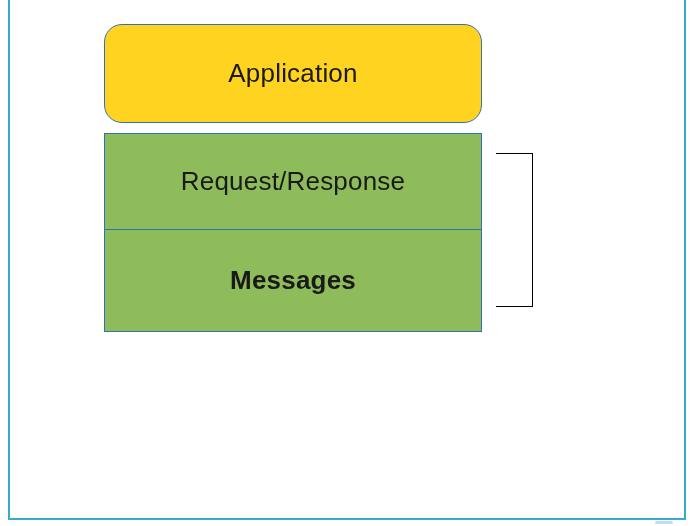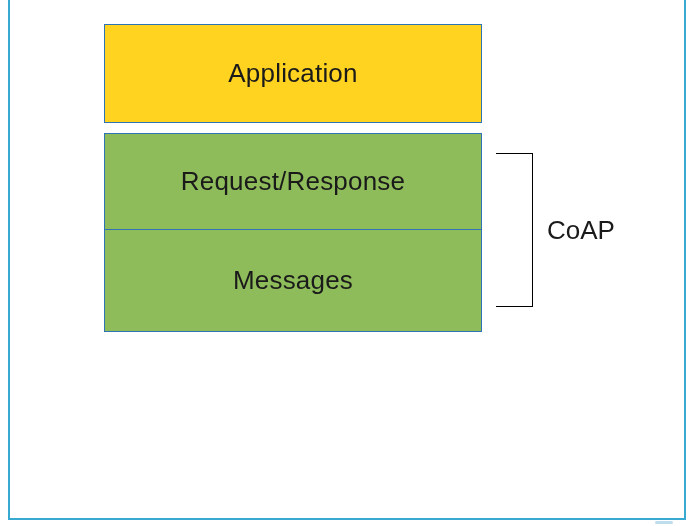--- a/index.html
+++ b/index.html
@@ -34,32 +34,32 @@
     display: flex;
     align-items: center;
     justify-content: center;
   }
   .layer-label {
     font-size: 26px;
     color: #1a1a1a;
     letter-spacing: 0.2px;
     white-space: nowrap;
   }
-  .box-application { top: 24px;  height: 99px; }
+  .box-application { top: 24px;  height: 99px; border-radius: 18px; }
   .box-coap-group  { top: 133px; height: 199px; display: block; padding: 0; }
   .box-udp         { top: 356px; height: 99px; }
 
   .coap-half {
     box-sizing: border-box;
     display: flex;
     align-items: center;
     justify-content: center;
   }
   .coap-half-top    { height: 95px; }
-  .coap-half-bottom { height: 101px; border-top: 1.5px solid #2e74b5; }
+  .coap-half-bottom { height: 101px; border-top: 1.5px solid #2e74b5; font-weight: bold; }
 
   
   .bracket {
     position: absolute;
     left: 496px;
     top: 153px;
     width: 37px;
     height: 154px;
     box-sizing: border-box;
     border-top: 1.5px solid #000;
@@ -107,17 +107,16 @@
       <span class="layer-label">Request/Response</span>
     </div>
     <div class="coap-half coap-half-bottom" style="border-color: rgb(46, 116, 181);">
       <span class="layer-label">Messages</span>
     </div>
   </div>
 
 
   <div class="bracket" style="border-color: rgb(0, 0, 0);"></div>
 
-  <div class="bracket-label">CoAP</div>
 
   <div class="edge-artifact"></div>
 
 </div>
 
 </body></html>

